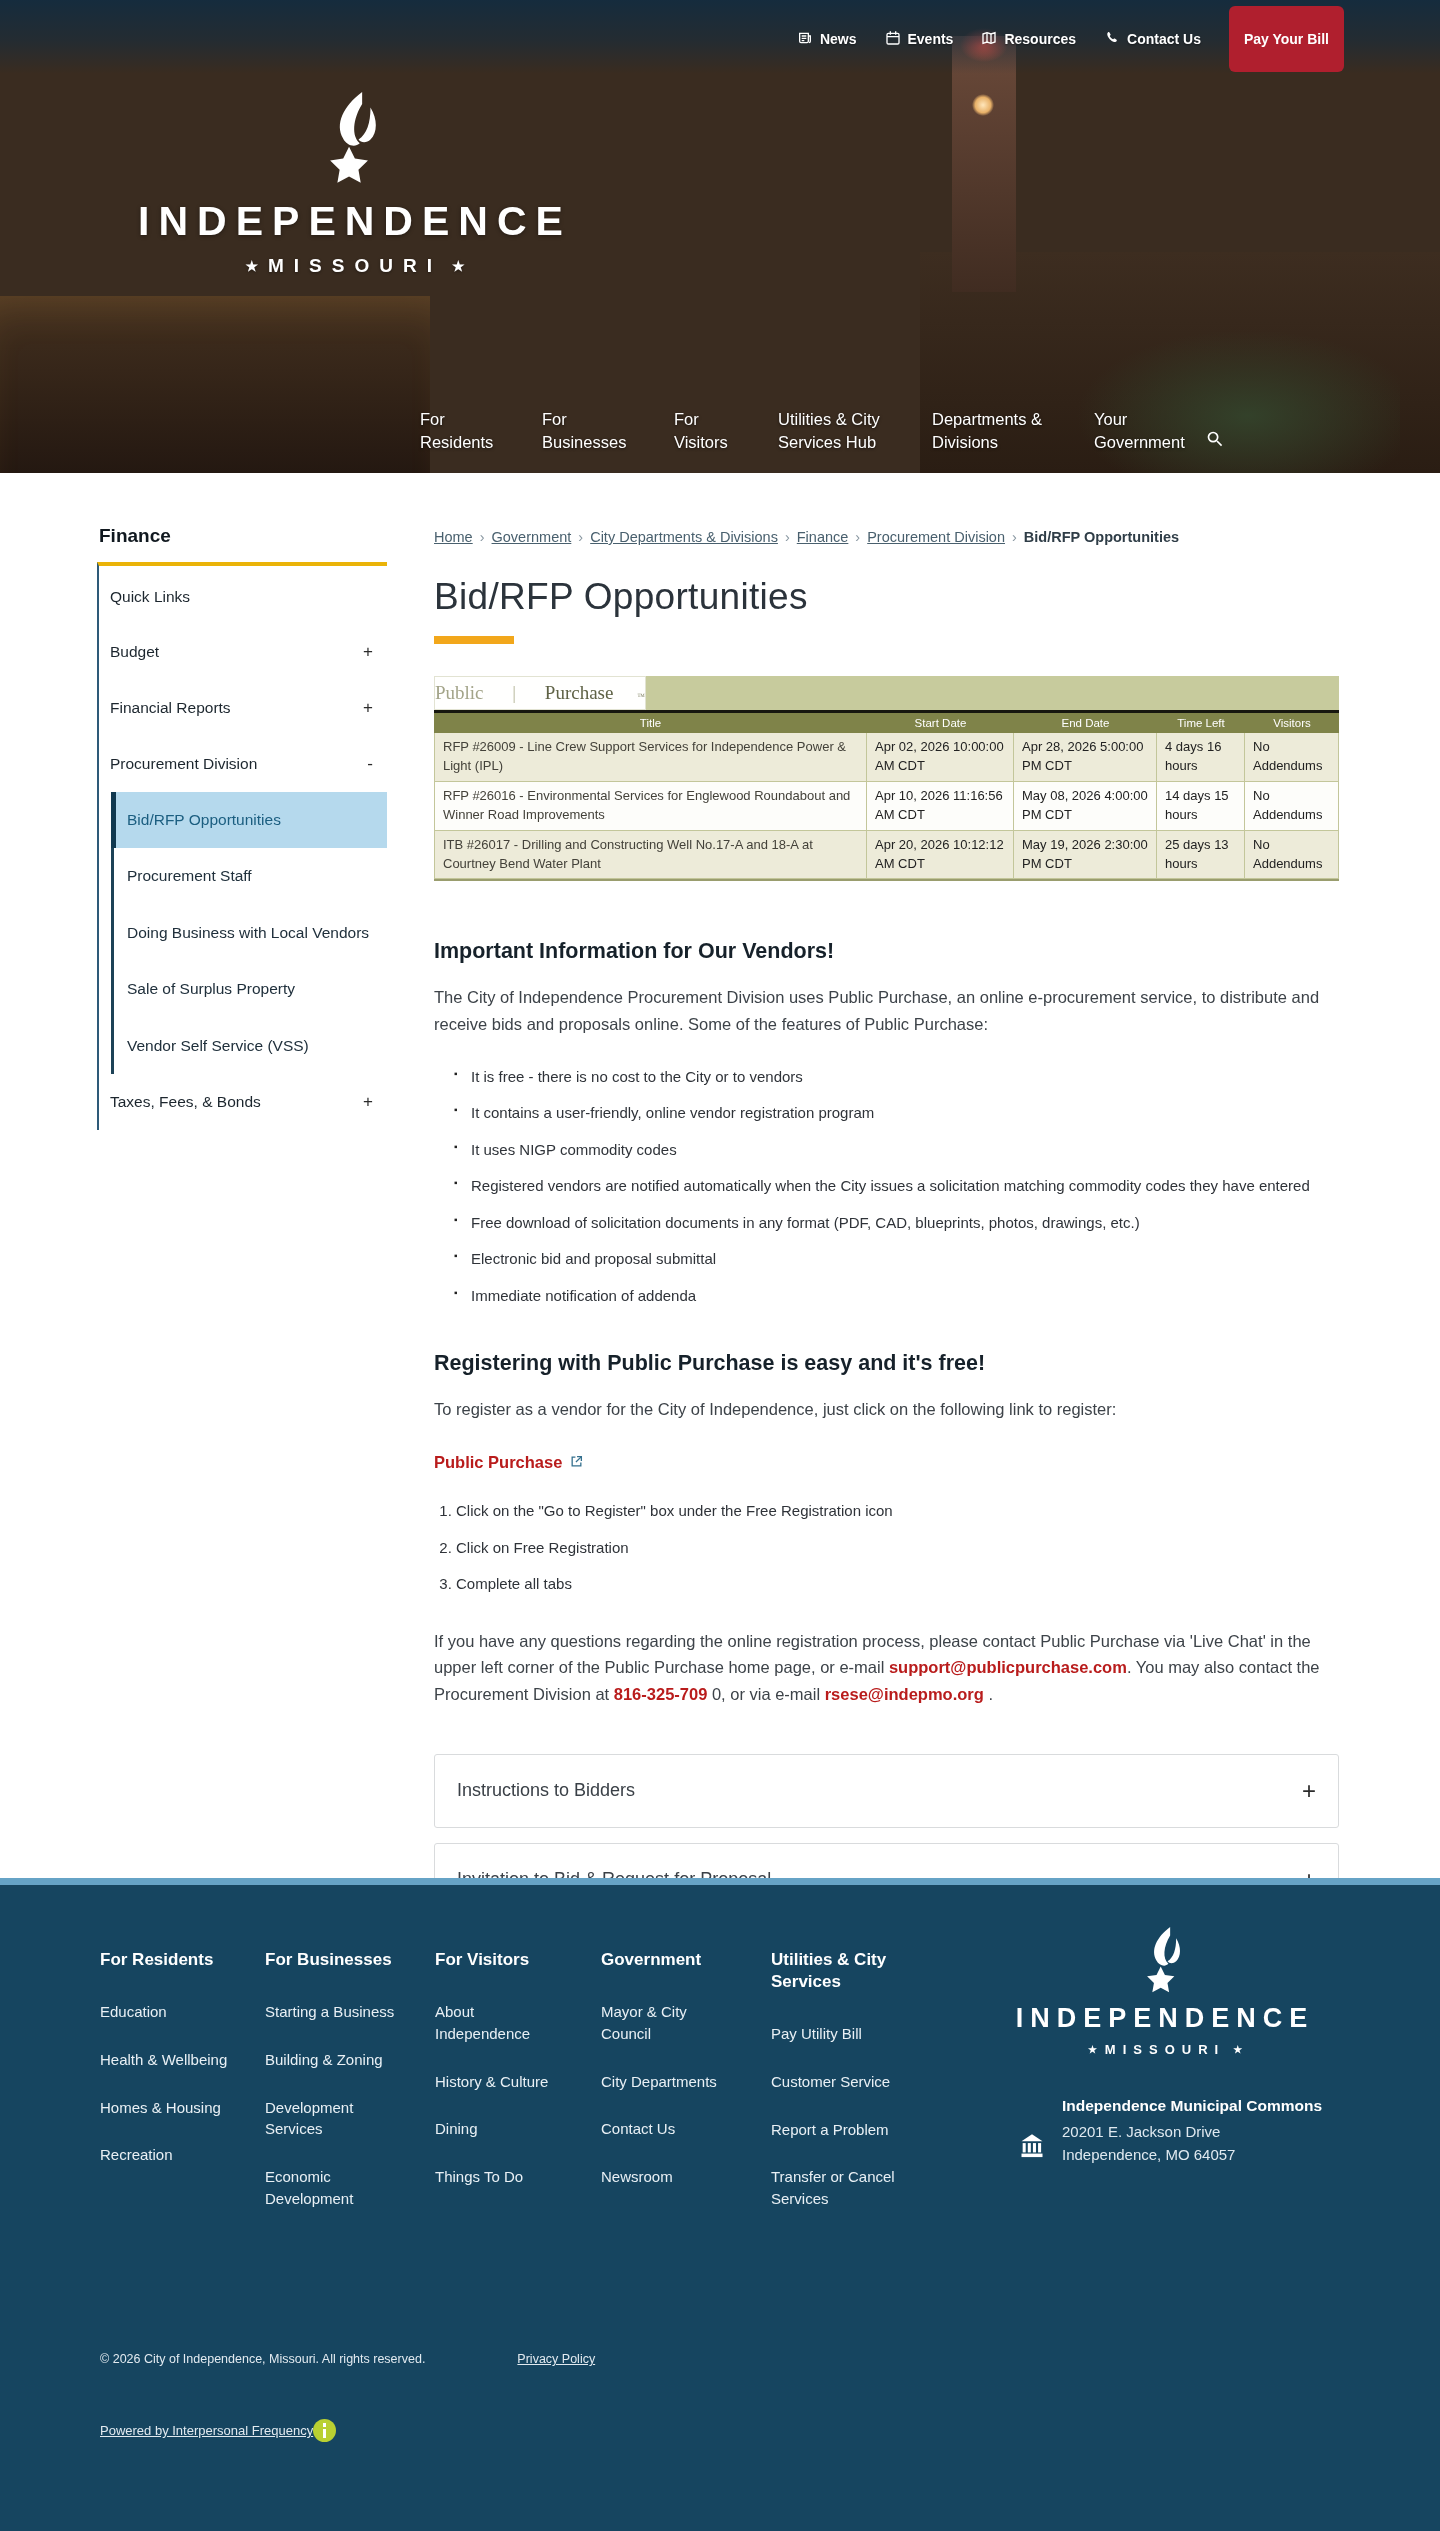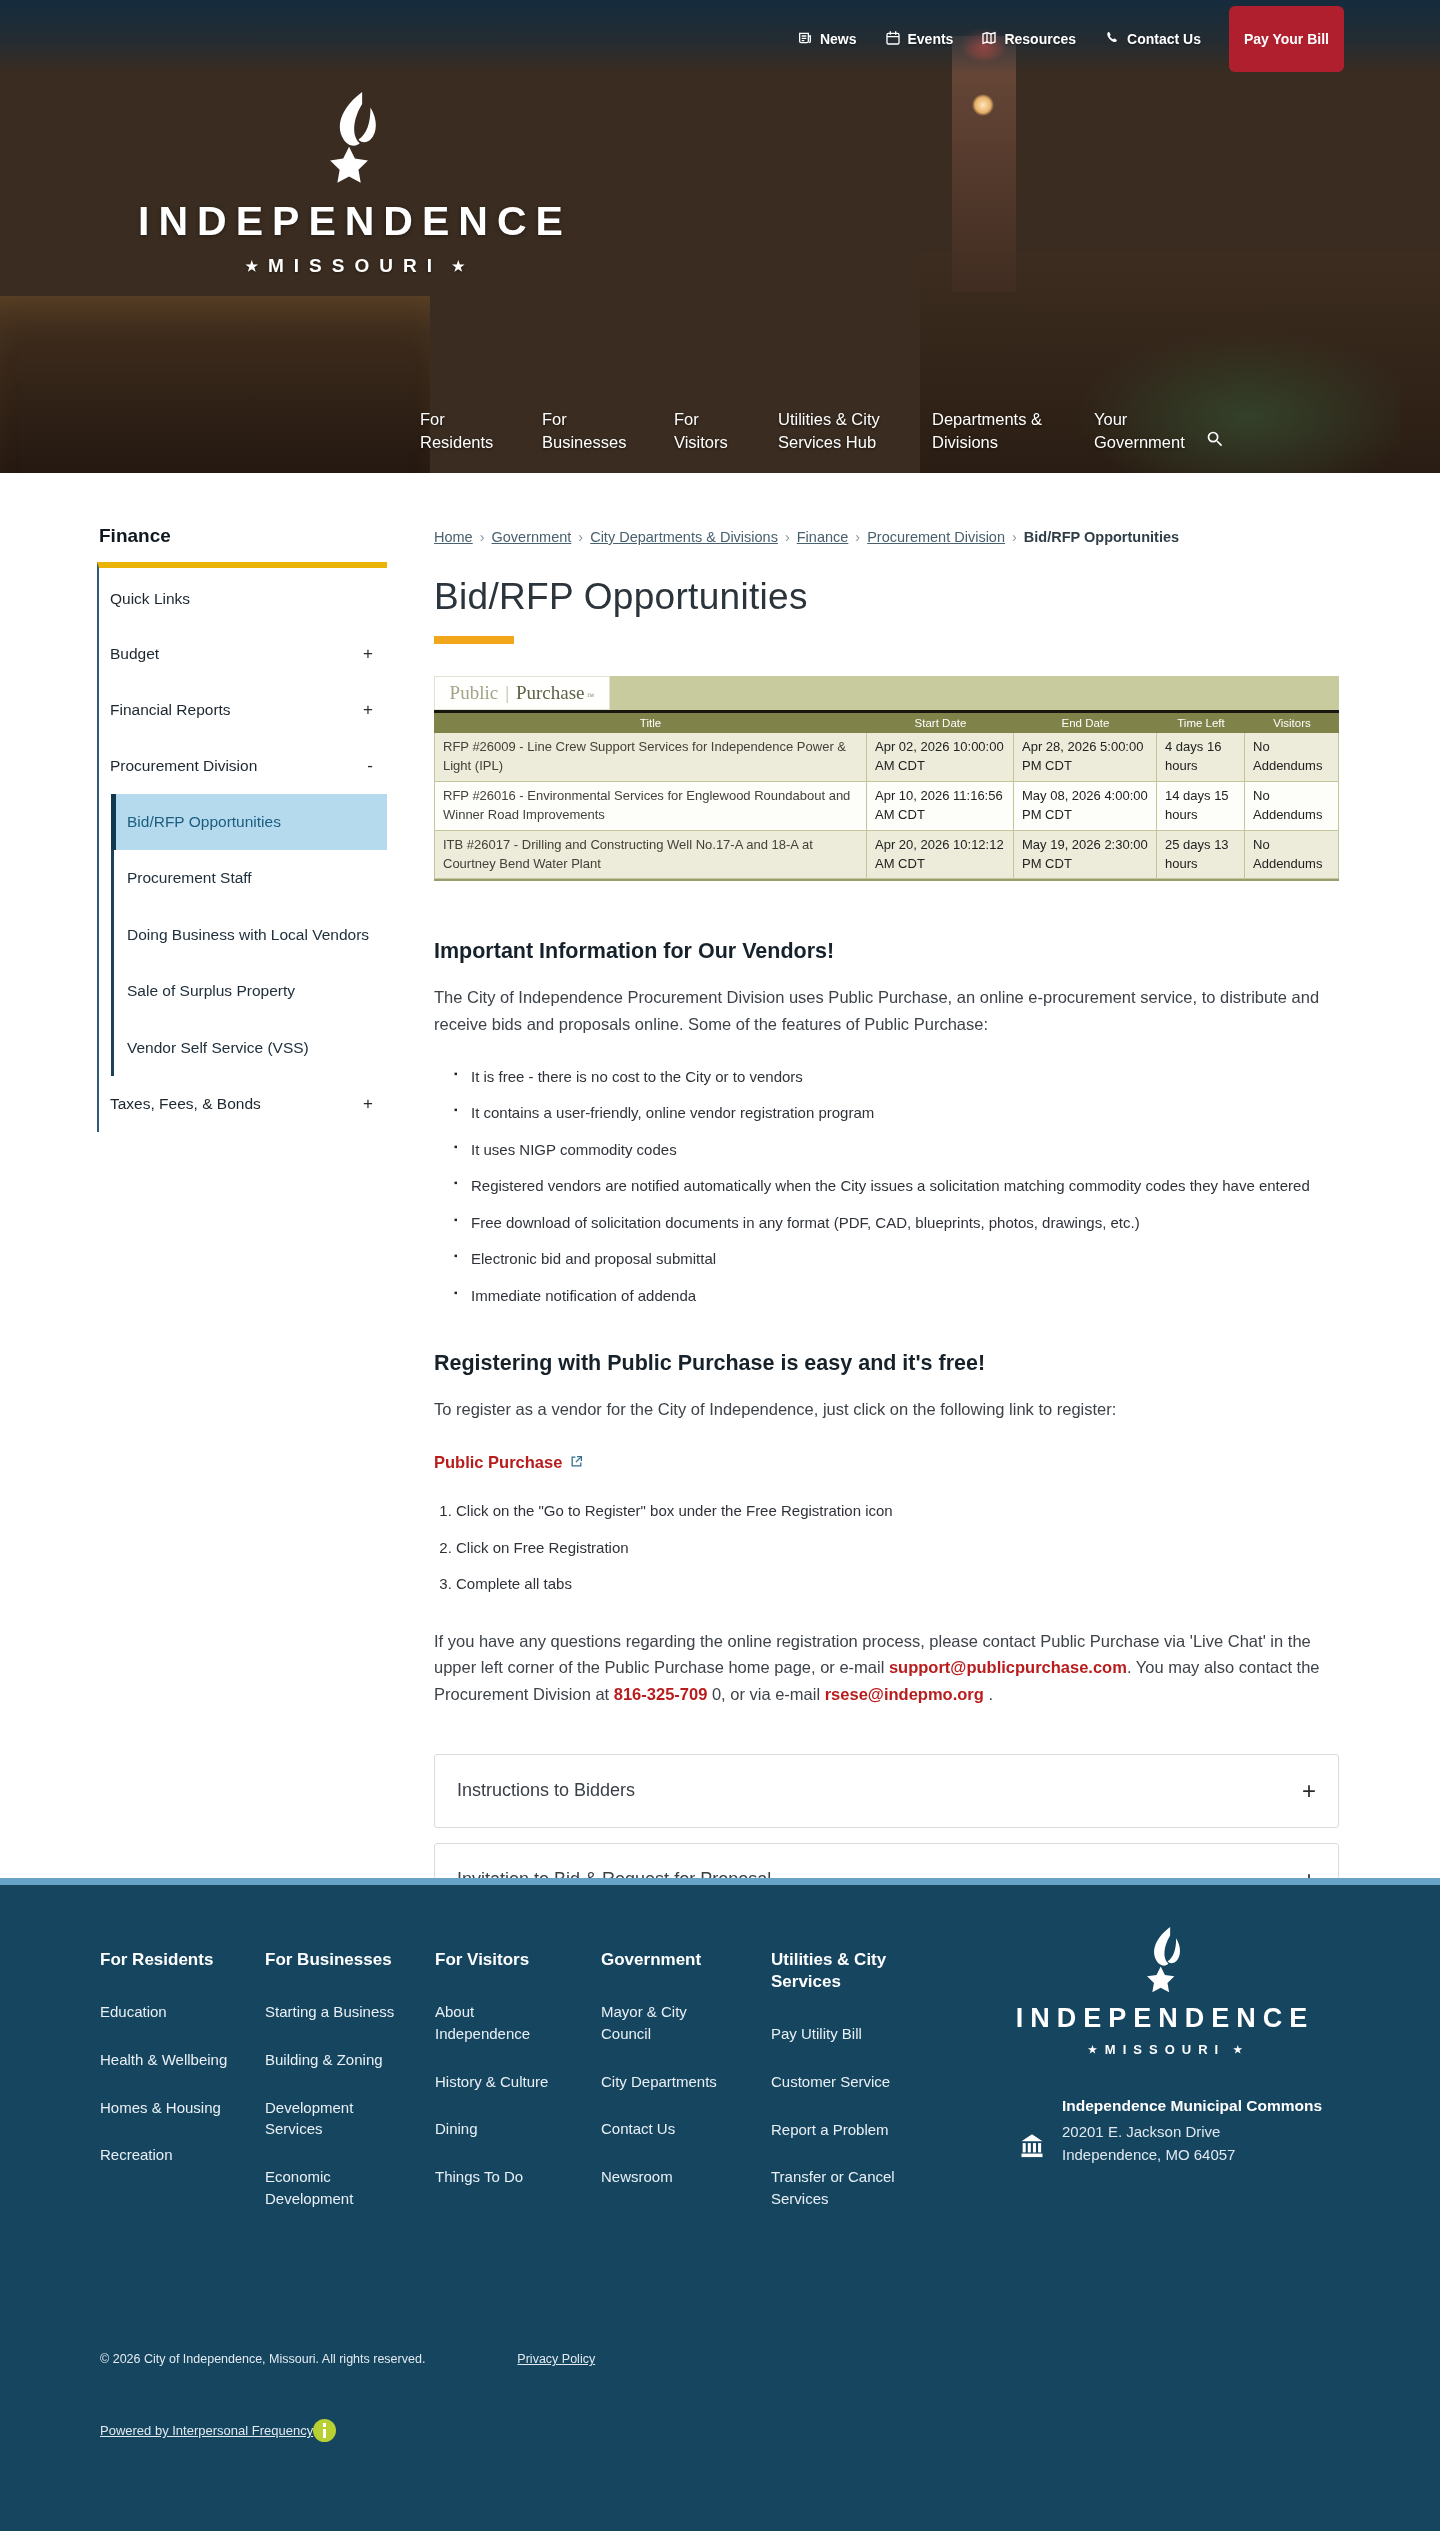--- a/index.html
+++ b/index.html
@@ -55,42 +55,42 @@
   .nav-item:nth-child(5){ width:122px; } .nav-item:nth-child(6){ width:102px; }
   .nav-search { color:#fff; margin-left:-30px; margin-top:22px; cursor:pointer; }
   .nav-search svg { width:17px; height:17px; }
 
   
   .content { display:flex; background:#fff; height:1405px; overflow:hidden; padding:52px 100px 0 97px; }
 
   
   .sidebar { width:290px; flex:none; }
   .sb-title { font-size:19px; font-weight:bold; color:#10181f; margin:0 0 15px 2px; }
-  .sb-menu { border-top:6px solid #eab308; border-left:2px solid #2e5a78; padding-top:4px; }
+  .sb-menu { border-top:4px solid #eab308; border-left:2px solid #2e5a78; padding-top:4px; }
   .sb-item { display:flex; justify-content:space-between; align-items:center; padding:18px 10px 18px 11px;
     font-size:15.5px; color:#1c262e; cursor:pointer; }
   .sb-toggle { font-size:17px; color:#2b2b2b; padding-right:4px; }
   .sb-sub { border-left:3px solid #1d4257; margin-left:12px; }
   .sb-subitem { padding:17px 10px 17px 13px; font-size:15.5px; color:#20303c; line-height:1.45; cursor:pointer; }
   .sb-subitem.active { background:#b5d9ed; color:#1b5e80; border-left:5px solid #10384f; margin-left:-3px; padding-left:11px; }
 
   
   .main { margin-left:47px; width:905px; flex:none; }
   .crumbs { font-size:14.5px; color:#49606e; line-height:1.75; }
   .crumbs a { color:#49606e; text-decoration:underline; cursor:pointer; }
   .crumb-sep { color:#8a98a2; margin:0 7px; }
   .crumb-current { font-weight:bold; color:#2f3d47; }
   h1.pagetitle { font-size:37px; font-weight:400; color:#2b333b; letter-spacing:.3px; margin:26px 0 0; }
   .title-rule { width:80px; height:8px; background:#f2a71b; margin:18px 0 32px; }
 
   
   .pp { width:905px; }
   .pp-topbar { display:flex; height:34px; }
-  .pp-brand { width:176px; background:#fffffe; border:1px solid #e2e3d2; display:flex; align-items:center;
-    justify-content:center; font-family:"Liberation Serif", serif; font-size:19px; }
+  .pp-brand { width:212px; background:#fffffe; border:1px solid #e2e3d2; display:flex; align-items:center;
+    justify-content:space-between; font-family:"Liberation Serif", serif; font-size:19px; }
   .pp-brand .b1 { color:#a3a489; margin-right:7px; }
   .pp-brand .bar { color:#b9ba9f; margin-right:7px; font-weight:400; }
   .pp-brand .b2 { color:#5f6246; }
   .pp-brand .tm { font-size:8px; color:#8a8b70; margin-left:2px; margin-top:6px; }
   .pp-fill { flex:1; background:#c7cb9d; }
   .pp-divider { height:3px; background:#17170f; }
   .pp-table { border-bottom:2px solid #9a9d6e; }
   .pp-head { display:flex; background:#7f8349; color:#fff; font-size:11.5px; }
   .pp-head > div { padding:4px 6px; text-align:center; }
   .pp-row { display:flex; font-size:13px; line-height:1.45; border-bottom:1px solid #c3c69a; }

